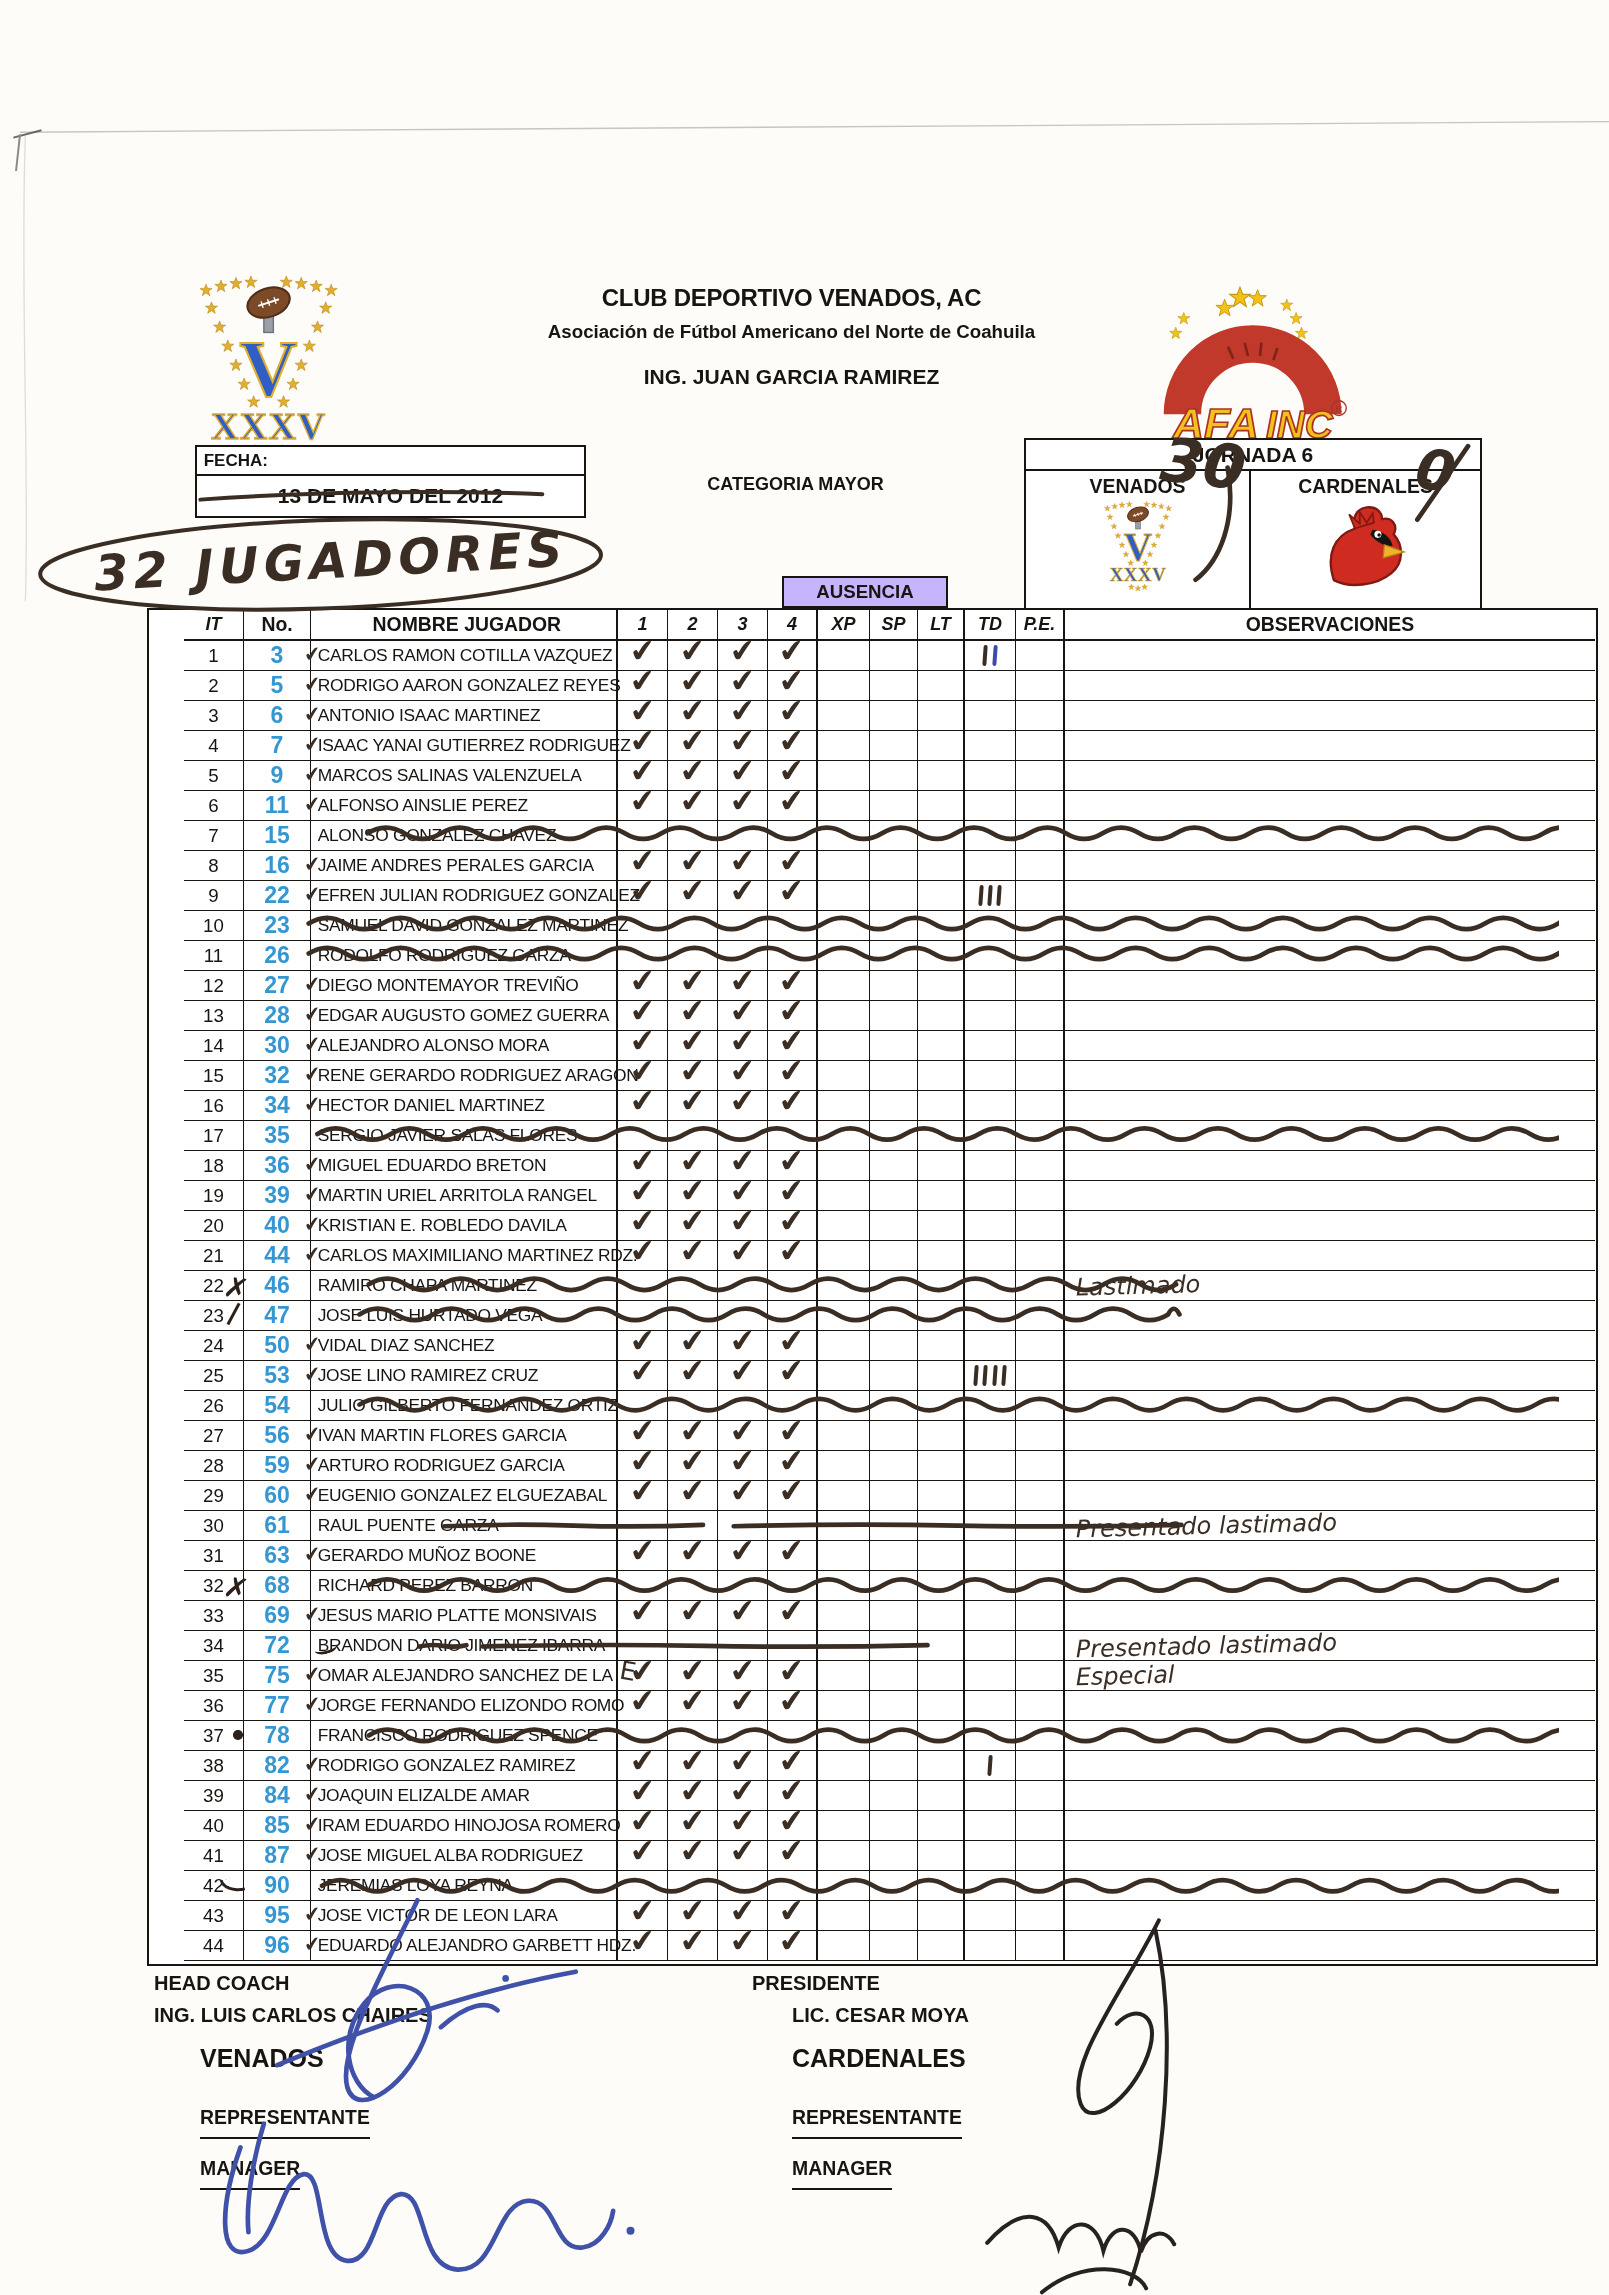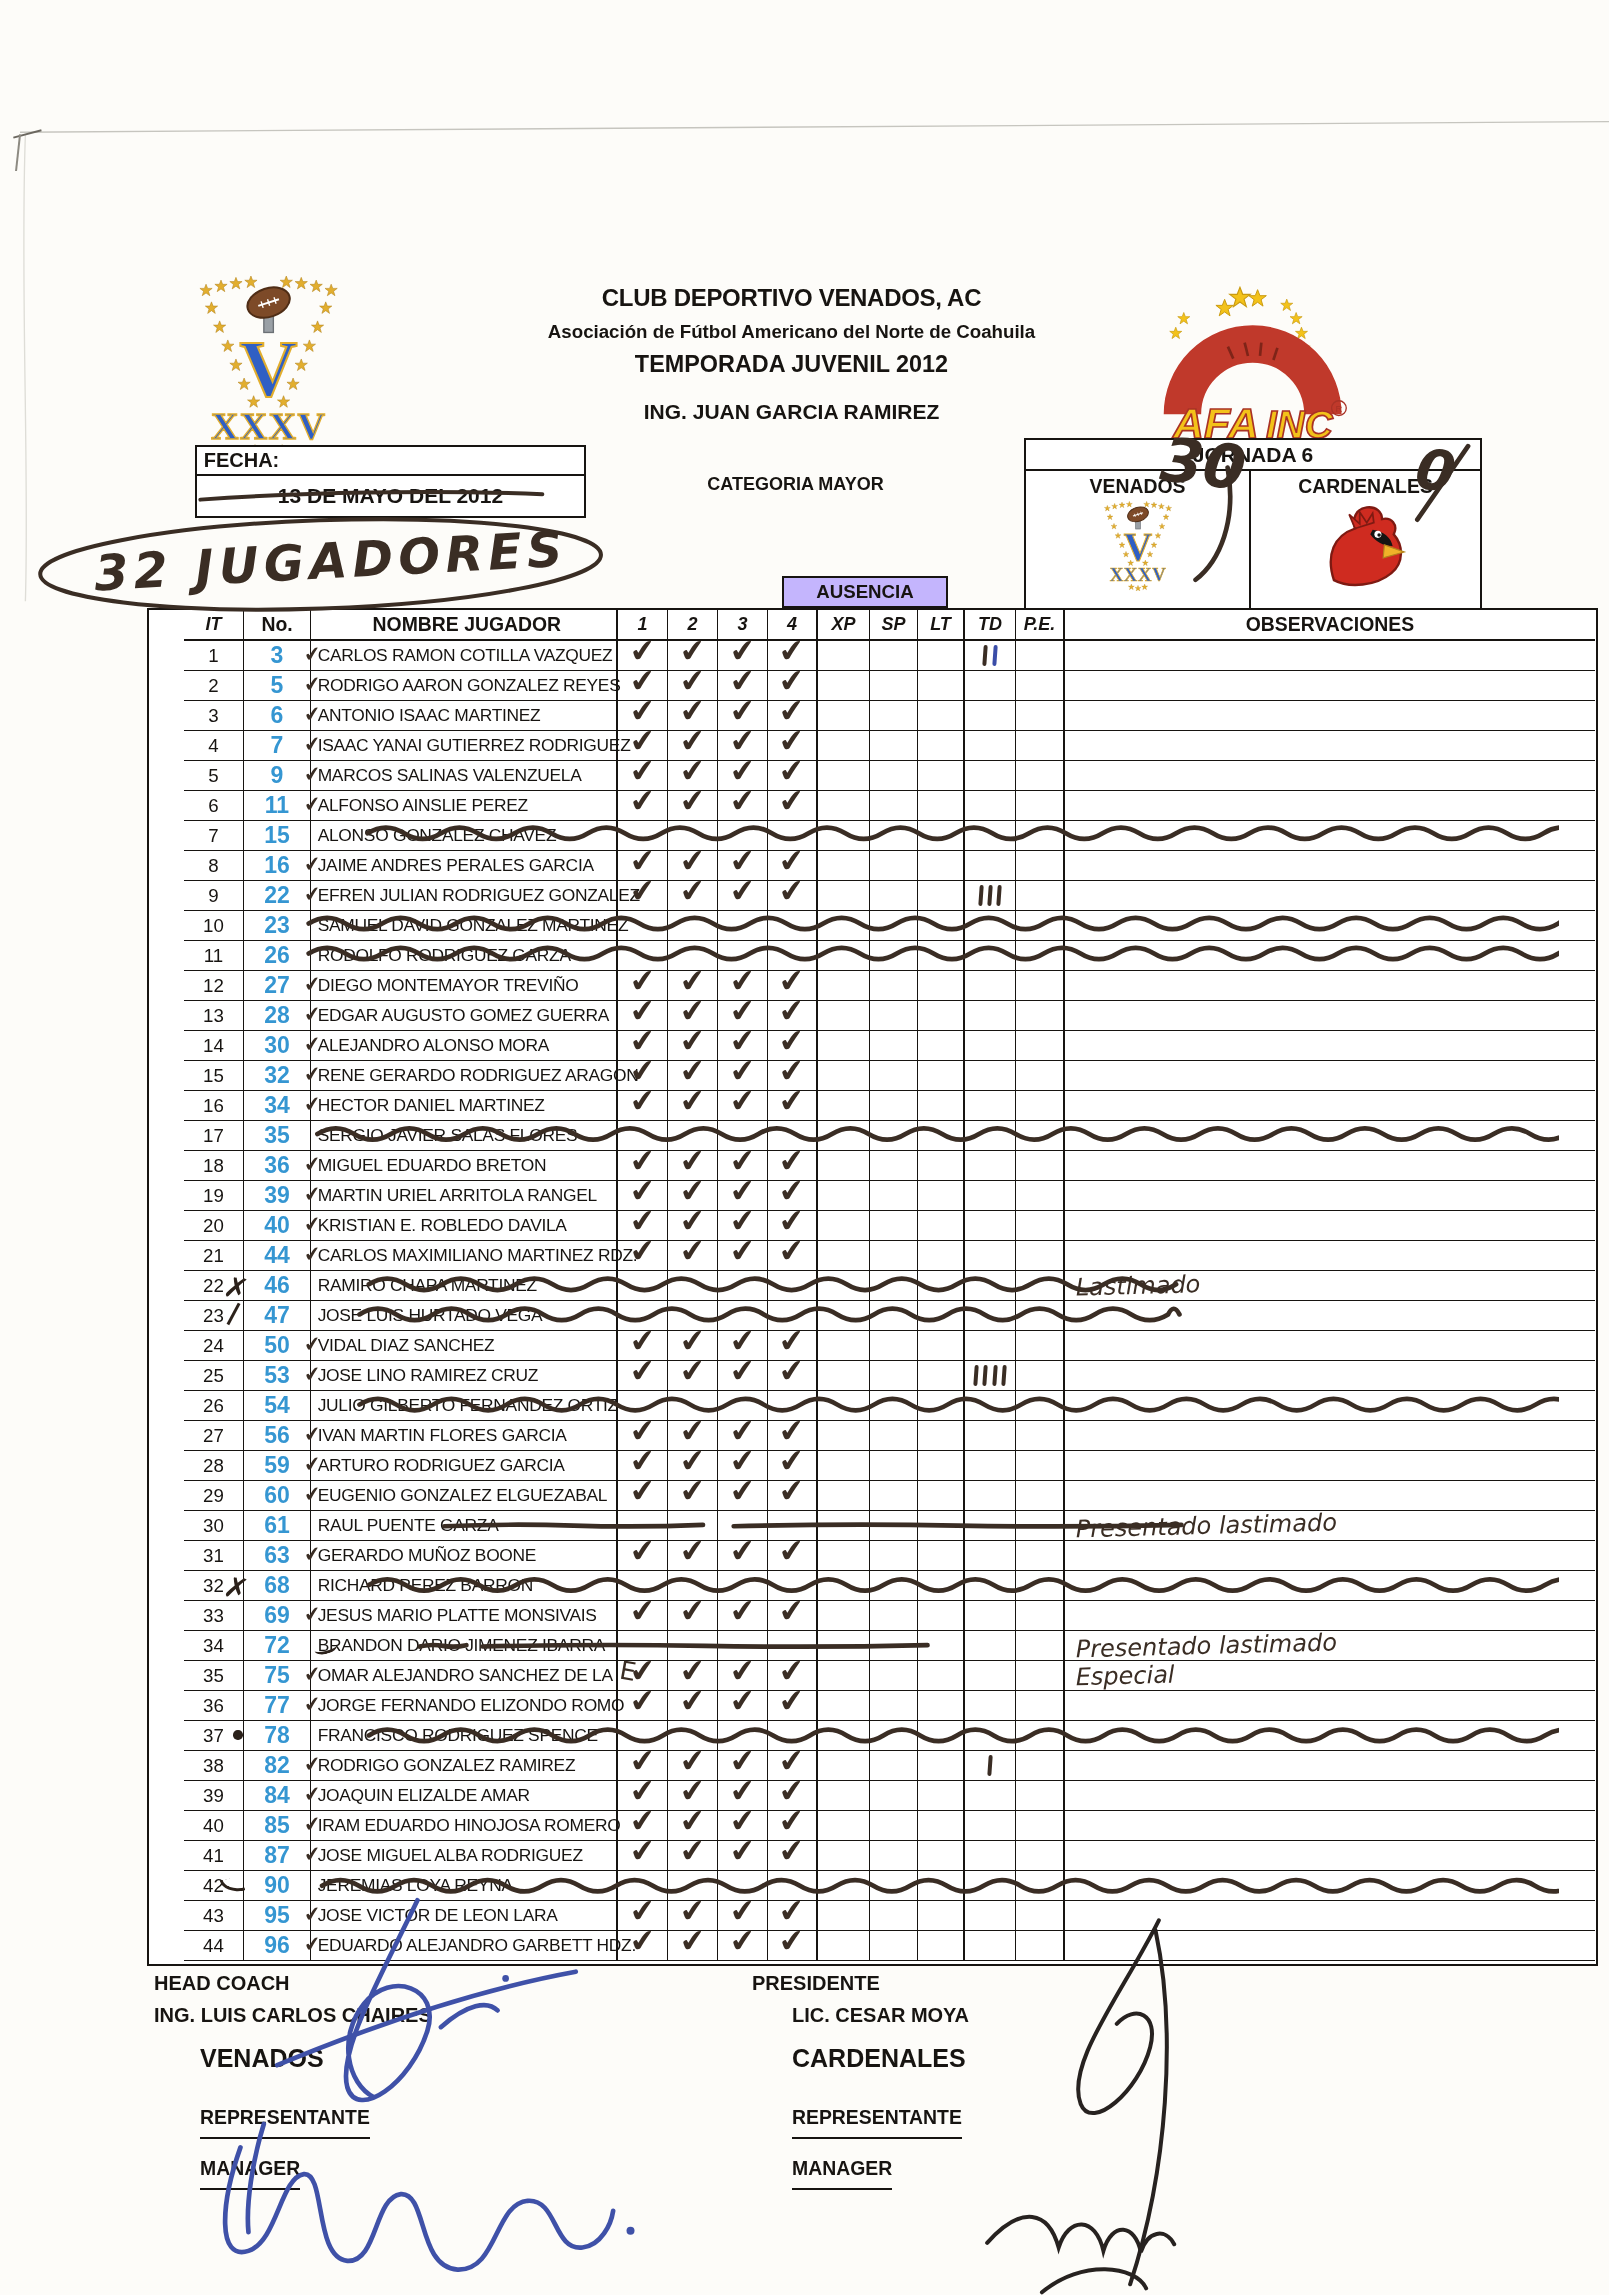--- a/index.html
+++ b/index.html
@@ -18,21 +18,21 @@
   }
   .abs{position:absolute;}
   
   .head-center{left:514px;top:284px;width:555px;text-align:center;}
   .club-title{font-size:24px;font-weight:bold;letter-spacing:-0.3px;}
   .assoc{font-size:18.7px;font-weight:600;margin-top:9.4px;}
   .season{font-size:23.4px;font-weight:bold;margin-top:8px;}
   .director{font-size:21px;font-weight:bold;margin-top:21.4px;}
   
   .fecha-box{left:195px;top:445px;width:387px;height:69px;border:2.7px solid var(--ink);background:#fff;}
-  .fecha-label{height:27px;border-bottom:2px solid var(--ink);display:flex;align-items:center;padding-left:6.7px;font-size:20px;font-weight:bold;}
+  .fecha-label{height:27px;border-bottom:2px solid var(--ink);display:flex;align-items:center;padding-left:6.7px;font-size:17px;font-weight:bold;}
   .fecha-value{height:40px;display:flex;align-items:center;justify-content:center;font-size:21px;font-weight:bold;}
   .categoria{left:635px;top:474px;width:321px;text-align:center;font-size:18px;font-weight:bold;}
   
   .jornada-box{left:1024px;top:438px;width:454px;height:228px;border:2.7px solid var(--ink);background:#fff;}
   .jornada-title{height:29px;border-bottom:2px solid var(--ink);display:flex;align-items:center;justify-content:center;font-size:21px;font-weight:bold;}
   .jrow2{height:41px;border-bottom:2px solid var(--ink);display:flex;}
   .jcell-l{width:223px;border-right:2px solid var(--ink);display:flex;align-items:center;justify-content:center;font-size:21px;font-weight:bold;}
   .jcell-r{flex:1;display:flex;align-items:center;justify-content:center;font-size:21px;font-weight:bold;}
   .jrow3{display:flex;height:150px;}
   .jteam-l{width:223px;border-right:2px solid var(--ink);text-align:center;padding-top:4px;font-size:19.4px;font-weight:bold;}
@@ -176,21 +176,20 @@
   <path d="M 30 201 L 24 256" stroke="#8d8a82" stroke-width="3" fill="none"></path>
 </svg>
 
 <svg class="abs" style="left:187px;top:275px" width="190" height="184" viewBox="0 0 285 275">
     <use href="#venados-sym" width="240" height="270" transform="scale(1.02)"></use>
   </svg>
 
 <div class="abs head-center">
   <div class="club-title">CLUB DEPORTIVO VENADOS, AC</div>
   <div class="assoc">Asociación de Fútbol Americano del Norte de Coahuila</div>
-  <div class="season">TEMPORADA JUVENIL 2012</div>
   <div class="director">ING. JUAN GARCIA RAMIREZ</div>
 </div>
 
 <svg class="abs" style="left:1149px;top:277px" width="214" height="184" viewBox="0 0 320 275">
     <use href="#afa-sym" width="310" height="270"></use>
   </svg>
 
 <div class="abs fecha-box">
   <div class="fecha-label">FECHA:</div>
   <div class="fecha-value">13 DE MAYO DEL 2012</div>

